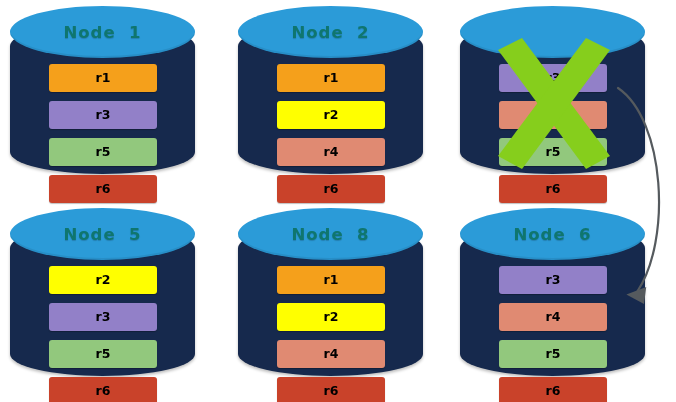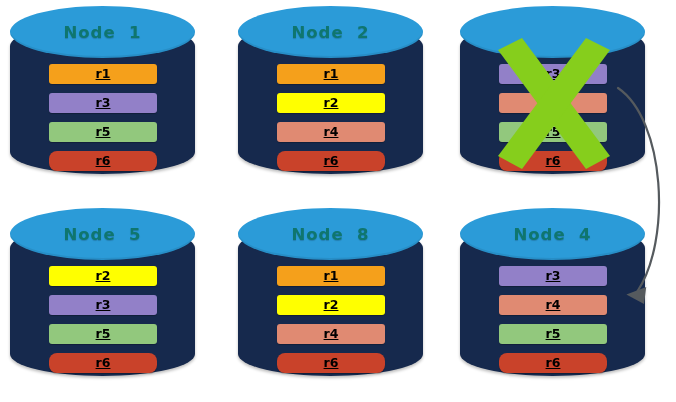--- a/index.html
+++ b/index.html
@@ -67,34 +67,33 @@
 
   
   .bars {
     position: absolute;
     left: 39px;
     top: 58px;
     width: 108px;
   }
   .bar {
     position: relative;
-    height: 20px;
+    height: 28px;
     margin-bottom: 9px;
     border-radius: 3px;
     display: flex;
     align-items: center;
     justify-content: center;
     font-size: 12.5px;
     font-weight: bold;
     color: #000000;
     line-height: 1;
     box-shadow: 0 1px 1px rgba(0,0,0,0.25);
-    text-decoration: underline;
   }
-  .bar:last-child { margin-bottom: 16px; border-radius: 8px; }
+  .bar:last-child { margin-bottom: 16px; }
 
   
   .fail-x {
     position: absolute;
     left: 0;
     top: 0;
     width: 185px;
     height: 178px;
     pointer-events: none;
   }
@@ -175,21 +174,21 @@
       </div>
       <div class="node" style="left: 460px; top: 208px;">
         <div class="node-body"></div>
         <div class="node-top"></div>
         <div class="bars">
           <div class="bar" style="background: rgb(146, 128, 200);">r3</div>
           <div class="bar" style="background: rgb(224, 138, 114);">r4</div>
           <div class="bar" style="background: rgb(146, 200, 125);">r5</div>
           <div class="bar" style="background: rgb(201, 66, 42);">r6</div>
         </div>
-        <div class="node-title">Node  4</div>
+        <div class="node-title">Node  6</div>
       </div>
     </div>
 
   <svg class="arrow-layer" viewBox="0 0 676 402" width="676" height="402">
     <path d="M 618 88 C 665 120, 672 240, 637 292" fill="none" stroke="#555a5e" stroke-width="2.2" stroke-linecap="round"></path>
     <polygon points="642,284 628,300 648,300" fill="#555a5e" transform="rotate(28 638 294)"></polygon>
   </svg>
 
 </div>
 

